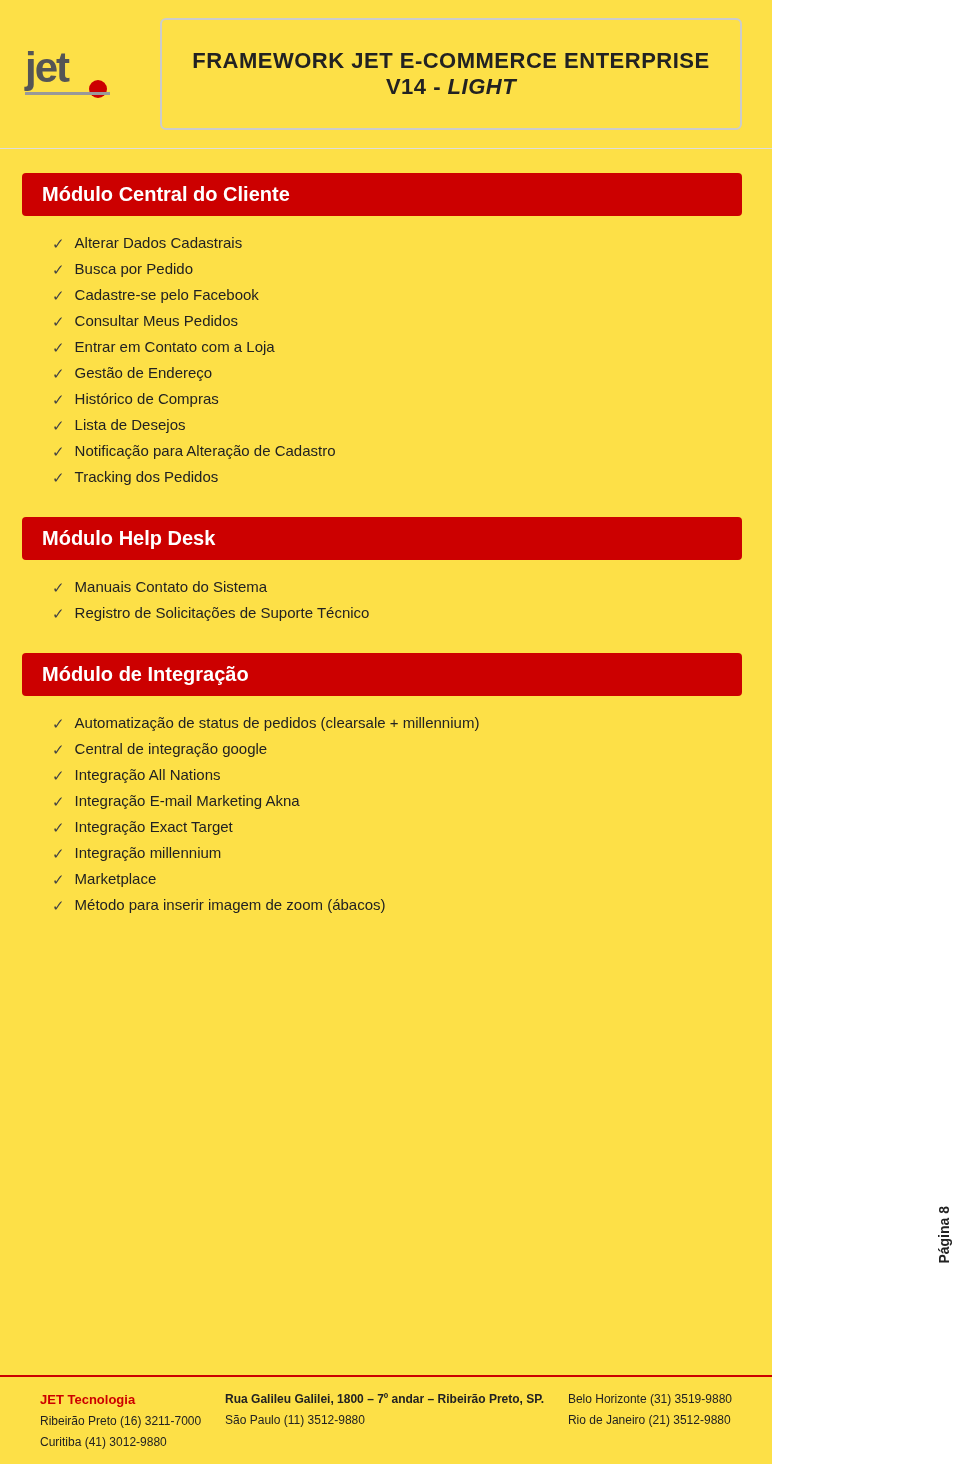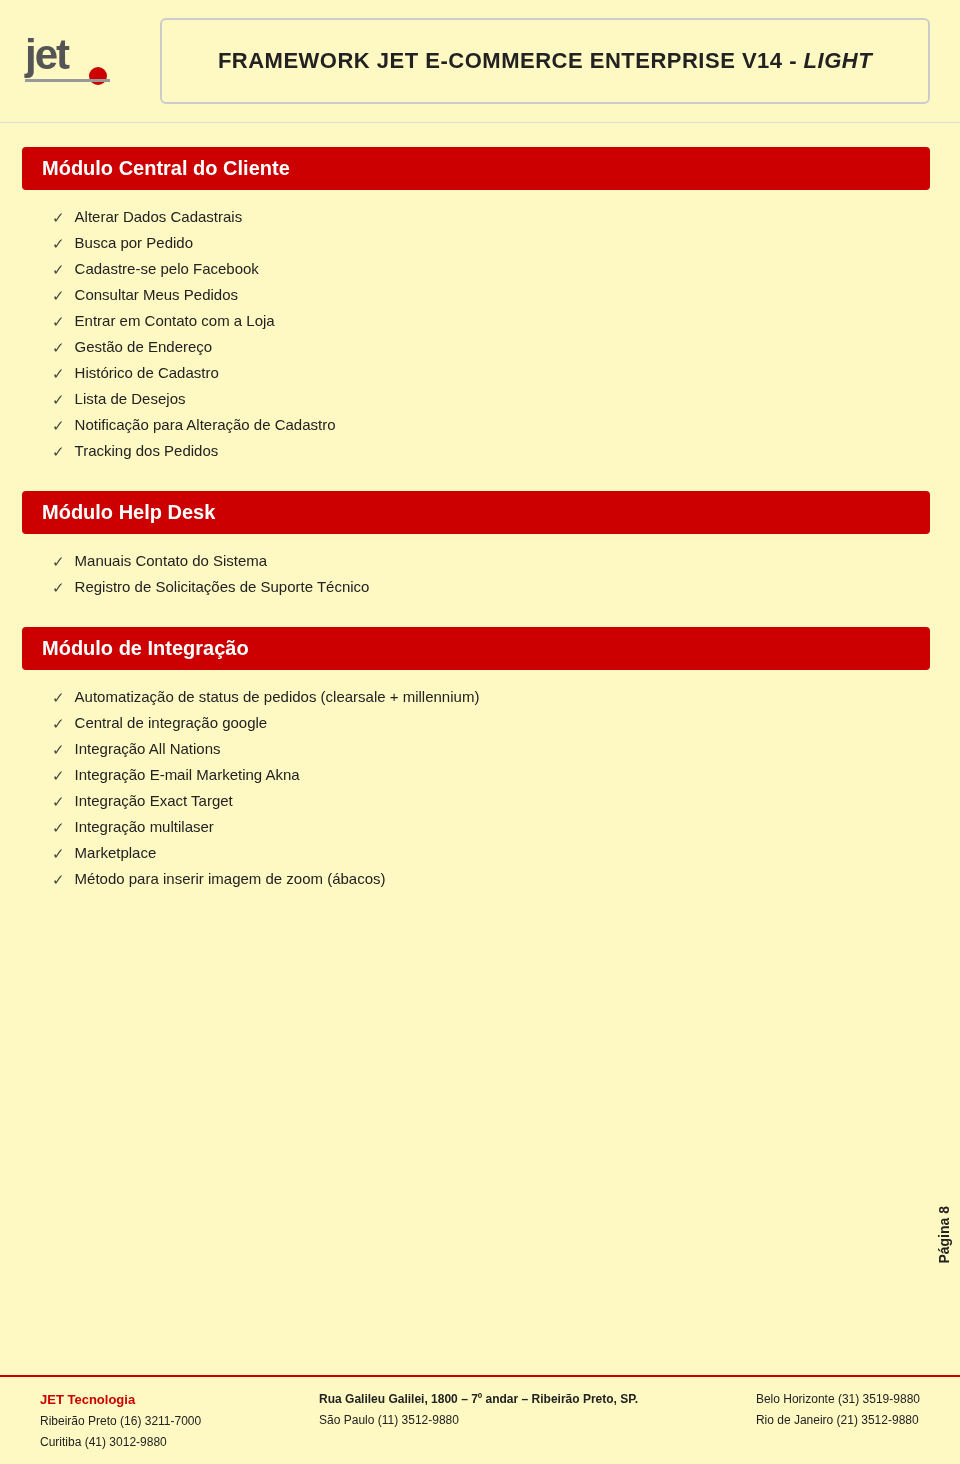--- a/index.html
+++ b/index.html
@@ -5,23 +5,23 @@
     * { box-sizing: border-box; margin: 0; padding: 0; }
     body {
       font-family: Arial, sans-serif;
       background: #fff;
       width: 960px;
       min-height: 1464px;
       position: relative;
     }
 
     .page-wrapper {
-      width: 960px;
+      width: 772px;
       min-height: 1464px;
-      background: #fef9c3;
+      background: #fde047;
       display: flex;
       flex-direction: column;
     }
 
     
     .header {
       display: flex;
       align-items: center;
       padding: 18px 30px 18px 20px;
       border-bottom: 1px solid #ddd;
@@ -193,21 +193,21 @@
         <li>
             <span class="check-icon">✓</span>
             <span>Entrar em Contato com a Loja</span>
           </li>
         <li>
             <span class="check-icon">✓</span>
             <span>Gestão de Endereço</span>
           </li>
         <li>
             <span class="check-icon">✓</span>
-            <span>Histórico de Cadastro</span>
+            <span>Histórico de Compras</span>
           </li>
         <li>
             <span class="check-icon">✓</span>
             <span>Lista de Desejos</span>
           </li>
         <li>
             <span class="check-icon">✓</span>
             <span>Notificação para Alteração de Cadastro</span>
           </li>
         <li>
@@ -249,21 +249,21 @@
         <li>
             <span class="check-icon">✓</span>
             <span>Integração E-mail Marketing Akna</span>
           </li>
         <li>
             <span class="check-icon">✓</span>
             <span>Integração Exact Target</span>
           </li>
         <li>
             <span class="check-icon">✓</span>
-            <span>Integração multilaser</span>
+            <span>Integração millennium</span>
           </li>
         <li>
             <span class="check-icon">✓</span>
             <span>Marketplace</span>
           </li>
         <li>
             <span class="check-icon">✓</span>
             <span>Método para inserir imagem de zoom (ábacos)</span>
           </li>
       </ul>

